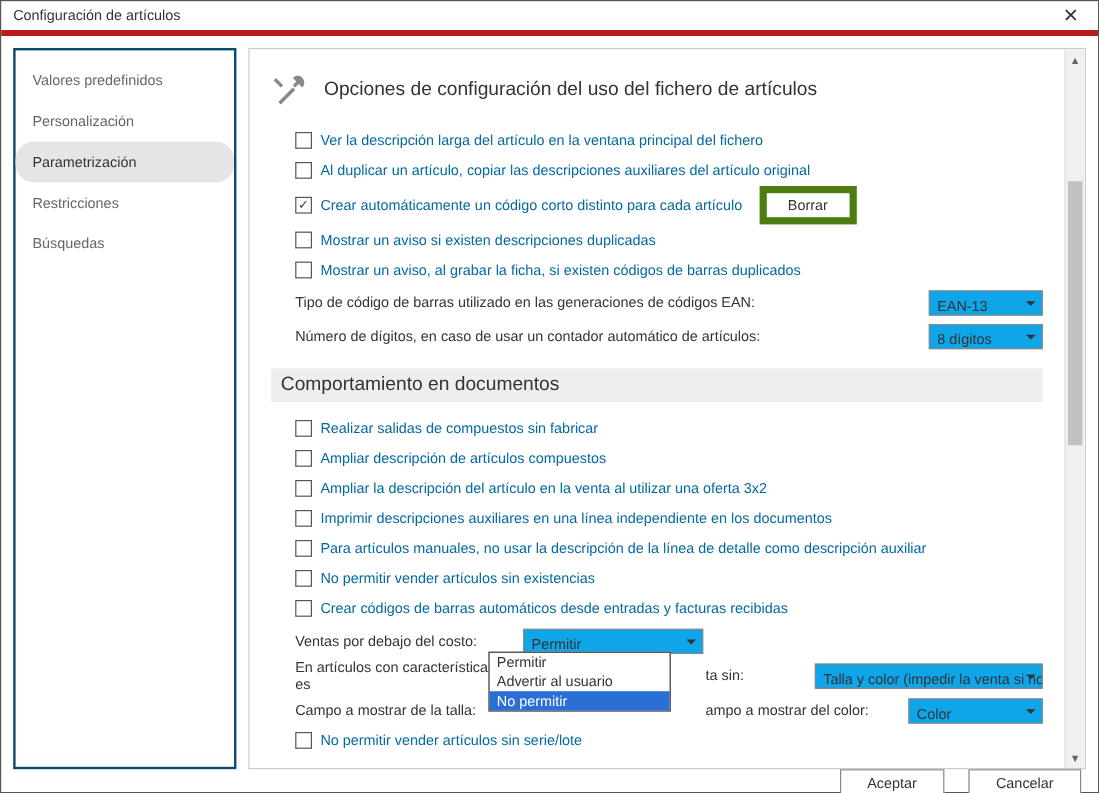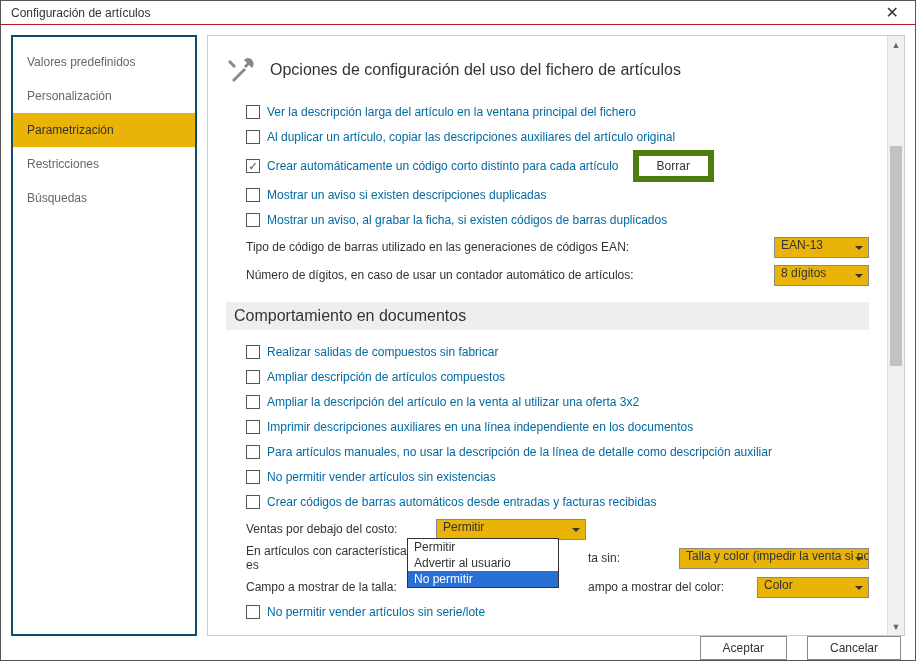--- a/index.html
+++ b/index.html
@@ -1,41 +1,41 @@
 <!DOCTYPE html>
 <html><head>
 <meta charset="utf-8">
 <style>
   * { box-sizing: border-box; font-family: "Segoe UI", Tahoma, sans-serif; font-size: 12px; }
   html, body { margin: 0; padding: 0; width: 916px; height: 661px; background: #fff; color: #333; }
   .window { width: 916px; height: 661px; border: 1px solid #555; display: flex; flex-direction: column; }
-  .titlebar { height: 30px; display: flex; align-items: center; justify-content: space-between; padding: 0 8px 0 10px; border-bottom: 1px solid #b91c1c; }
+  .titlebar { height: 30px; display: flex; align-items: center; justify-content: space-between; padding: 0 8px 0 10px; border-bottom: 5px solid #b91c1c; }
   .titlebar .title { font-size: 12px; }
   .titlebar .close { font-size: 16px; cursor: pointer; padding: 2px 8px; }
   .body { flex: 1; display: flex; padding: 10px 10px 0 10px; gap: 10px; }
   .sidebar { width: 186px; border: 2px solid #0c4a6e; background: #fff; display: flex; flex-direction: column; padding-top: 8px; }
   .sidebar-item { padding: 10px 14px; color: #666; cursor: pointer; }
-  .sidebar-item.selected { background: #eab308; color: #333; }
+  .sidebar-item.selected { background: #e5e5e5; color: #333; border-radius: 15px; }
   .main { flex: 1; border: 1px solid #ccc; display: flex; position: relative; overflow: hidden; }
   .main-content { flex: 1; padding: 18px 18px 10px 18px; overflow: hidden; position: relative; }
   .scrollbar { width: 17px; border-left: 1px solid #e0e0e0; position: relative; background: #f0f0f0; }
   .scroll-thumb { position: absolute; left: 2px; right: 2px; top: 110px; height: 220px; background: #c2c2c2; }
   .scroll-arrow { position: absolute; left: 0; right: 0; height: 17px; display: flex; align-items: center; justify-content: center; color: #666; font-size: 9px; cursor: pointer; }
   .scroll-arrow.up { top: 0; }
   .scroll-arrow.down { bottom: 0; }
   .section-header { display: flex; align-items: center; margin-bottom: 14px; gap: 12px; }
   .section-header svg { width: 32px; height: 32px; flex-shrink: 0; }
   .section-title { font-size: 16px; color: #333; }
   .opt-block { padding-left: 20px; }
   .row { display: flex; align-items: center; min-height: 24px; margin-bottom: 1px; }
   .chk { width: 14px; height: 14px; border: 1px solid #555; margin-right: 7px; flex-shrink: 0; display: inline-flex; align-items: center; justify-content: center; background: #fff; cursor: pointer; }
   .chk.checked::after { content: "✓"; font-size: 11px; color: #444; line-height: 1; }
   .label { color: #0369a1; }
   .btn { border: 6px solid #4d7c0f; background: #fff; padding: 3px 18px; cursor: pointer; margin-left: 14px; }
-  .select { border: 1px solid #888; background: #eab308; height: 21px; display: inline-flex; align-items: flex-start; padding: 0 18px 0 6px; position: relative; cursor: pointer; min-width: 60px; }
+  .select { border: 1px solid #888; background: #0ea5e9; height: 21px; display: inline-flex; align-items: flex-end; padding: 0 18px 0 6px; position: relative; cursor: pointer; min-width: 60px; }
   .select::after { content: ""; position: absolute; right: 5px; top: 8px; border-left: 4px solid transparent; border-right: 4px solid transparent; border-top: 4px solid #333; }
   .kv-row { display: flex; align-items: center; min-height: 26px; margin-top: 2px; }
   .kv-row .klabel { margin-right: 10px; }
   .spacer-auto { flex: 1; }
   .sub-header { background: #eee; padding: 5px 8px; margin: 14px 0 10px 0; font-size: 16px; color: #333; }
   .dropdown-open { position: absolute; z-index: 10; background: #fff; border: 1px solid #333; }
   .dropdown-open .opt { padding: 1px 6px; white-space: nowrap; cursor: pointer; }
   .dropdown-open .opt.hover { background: #2a6fd6; color: #fff; }
   .footer { height: 46px; display: flex; align-items: center; justify-content: flex-end; padding: 0 14px; gap: 20px; }
   .footer .fbtn { border: 1px solid #888; background: #fff; padding: 4px 22px; cursor: pointer; }

